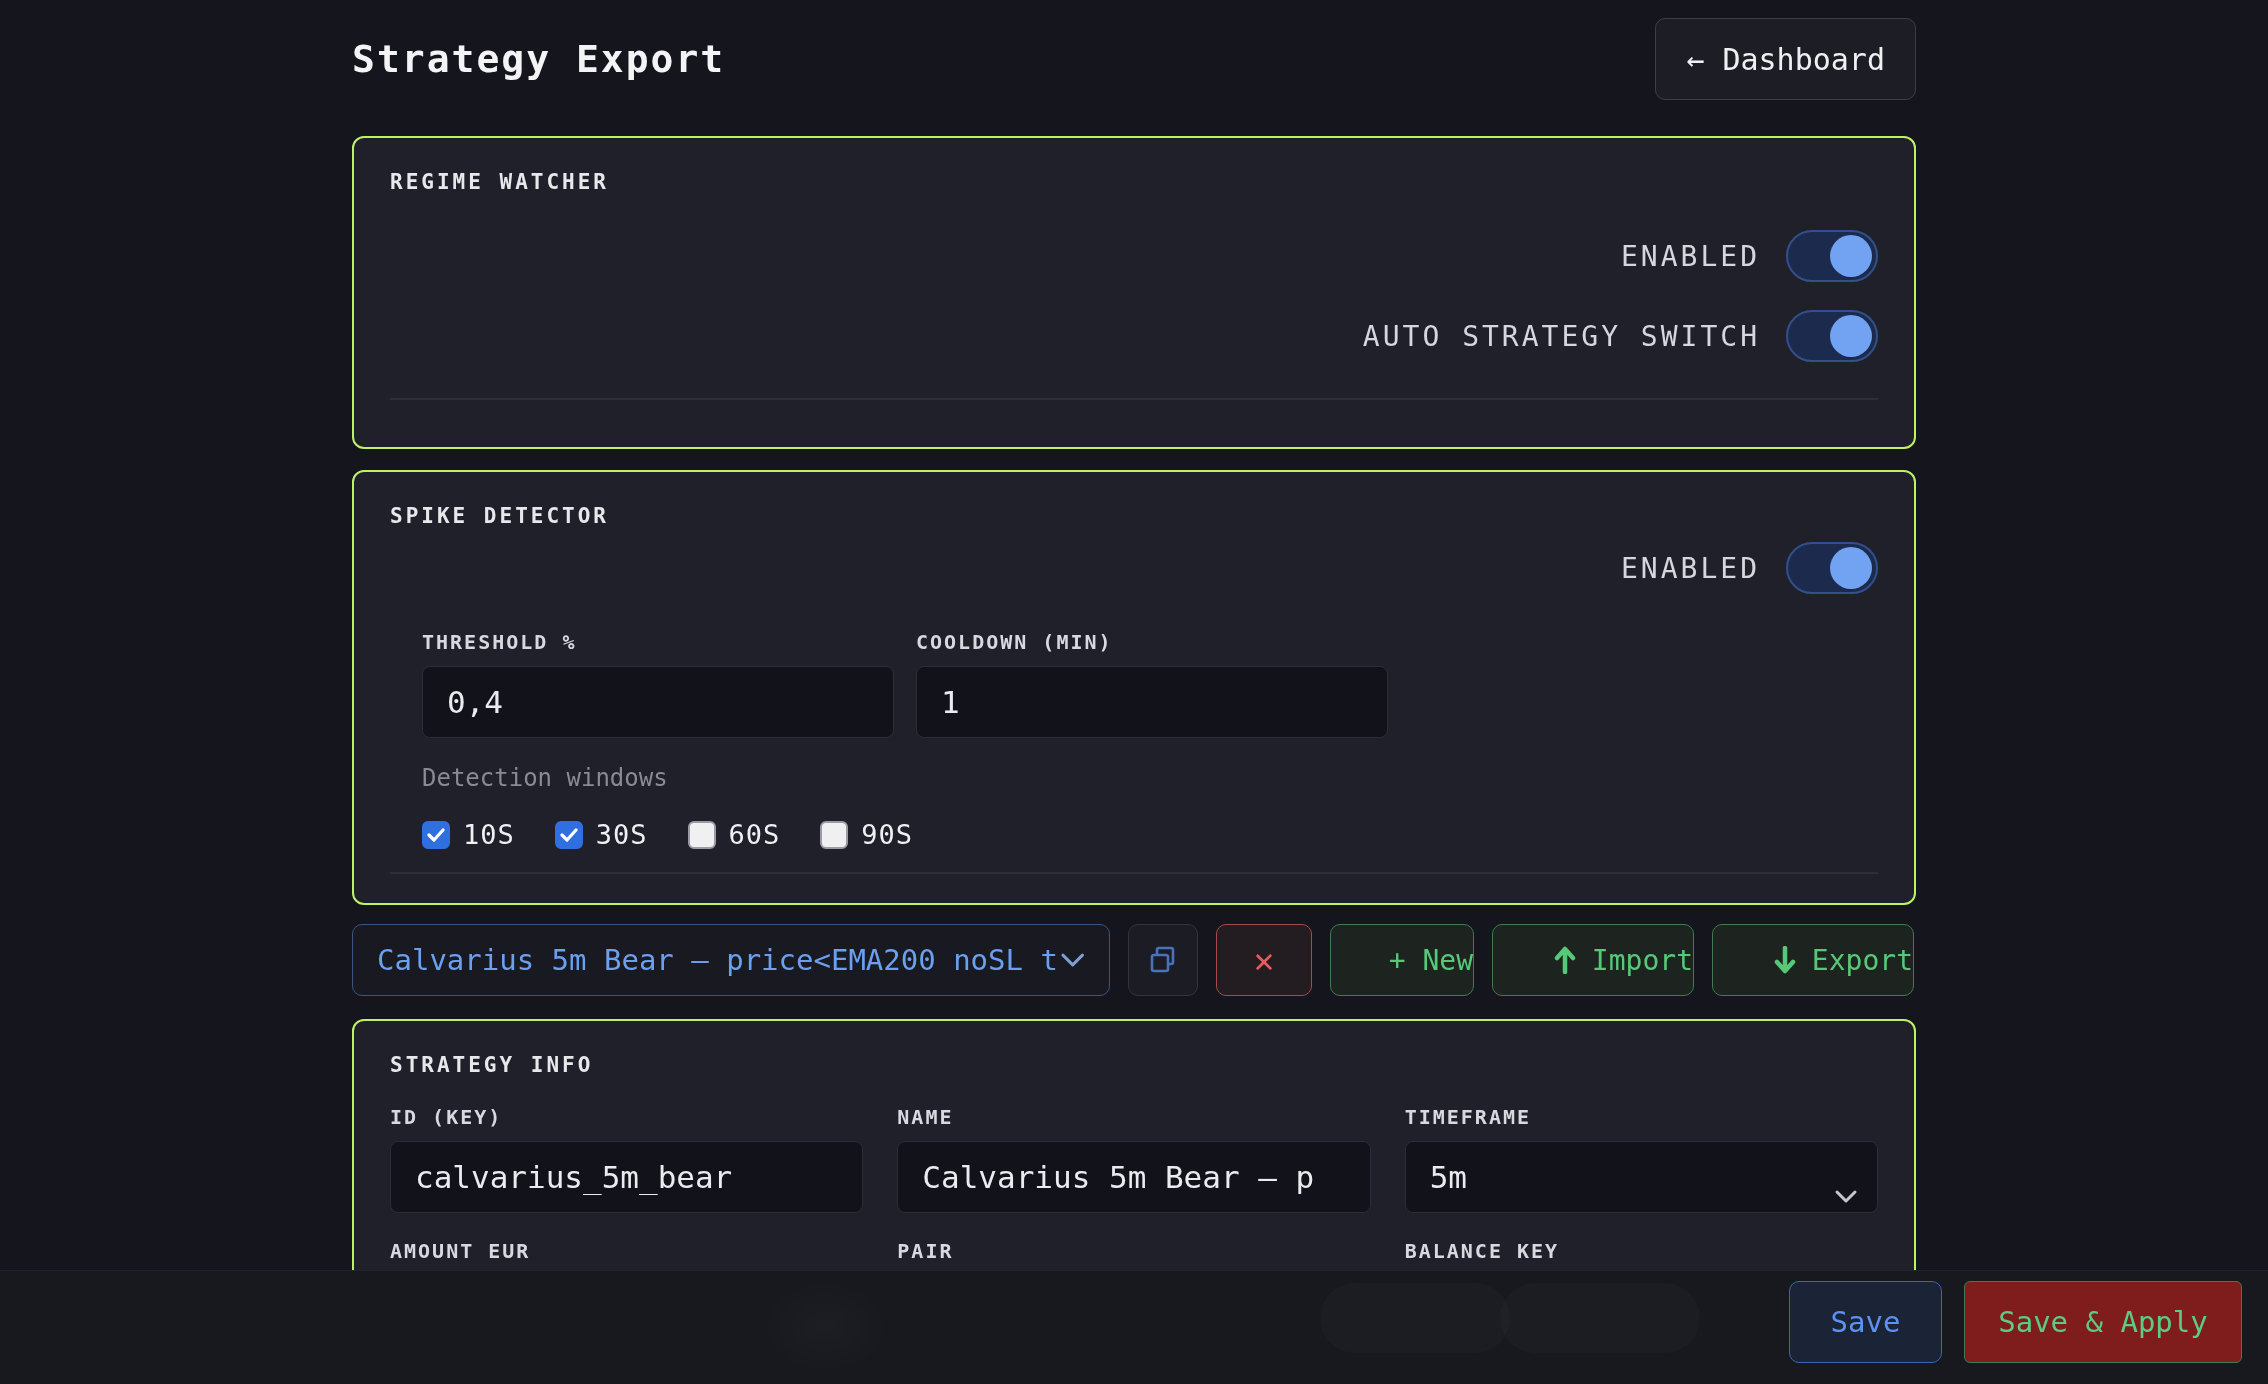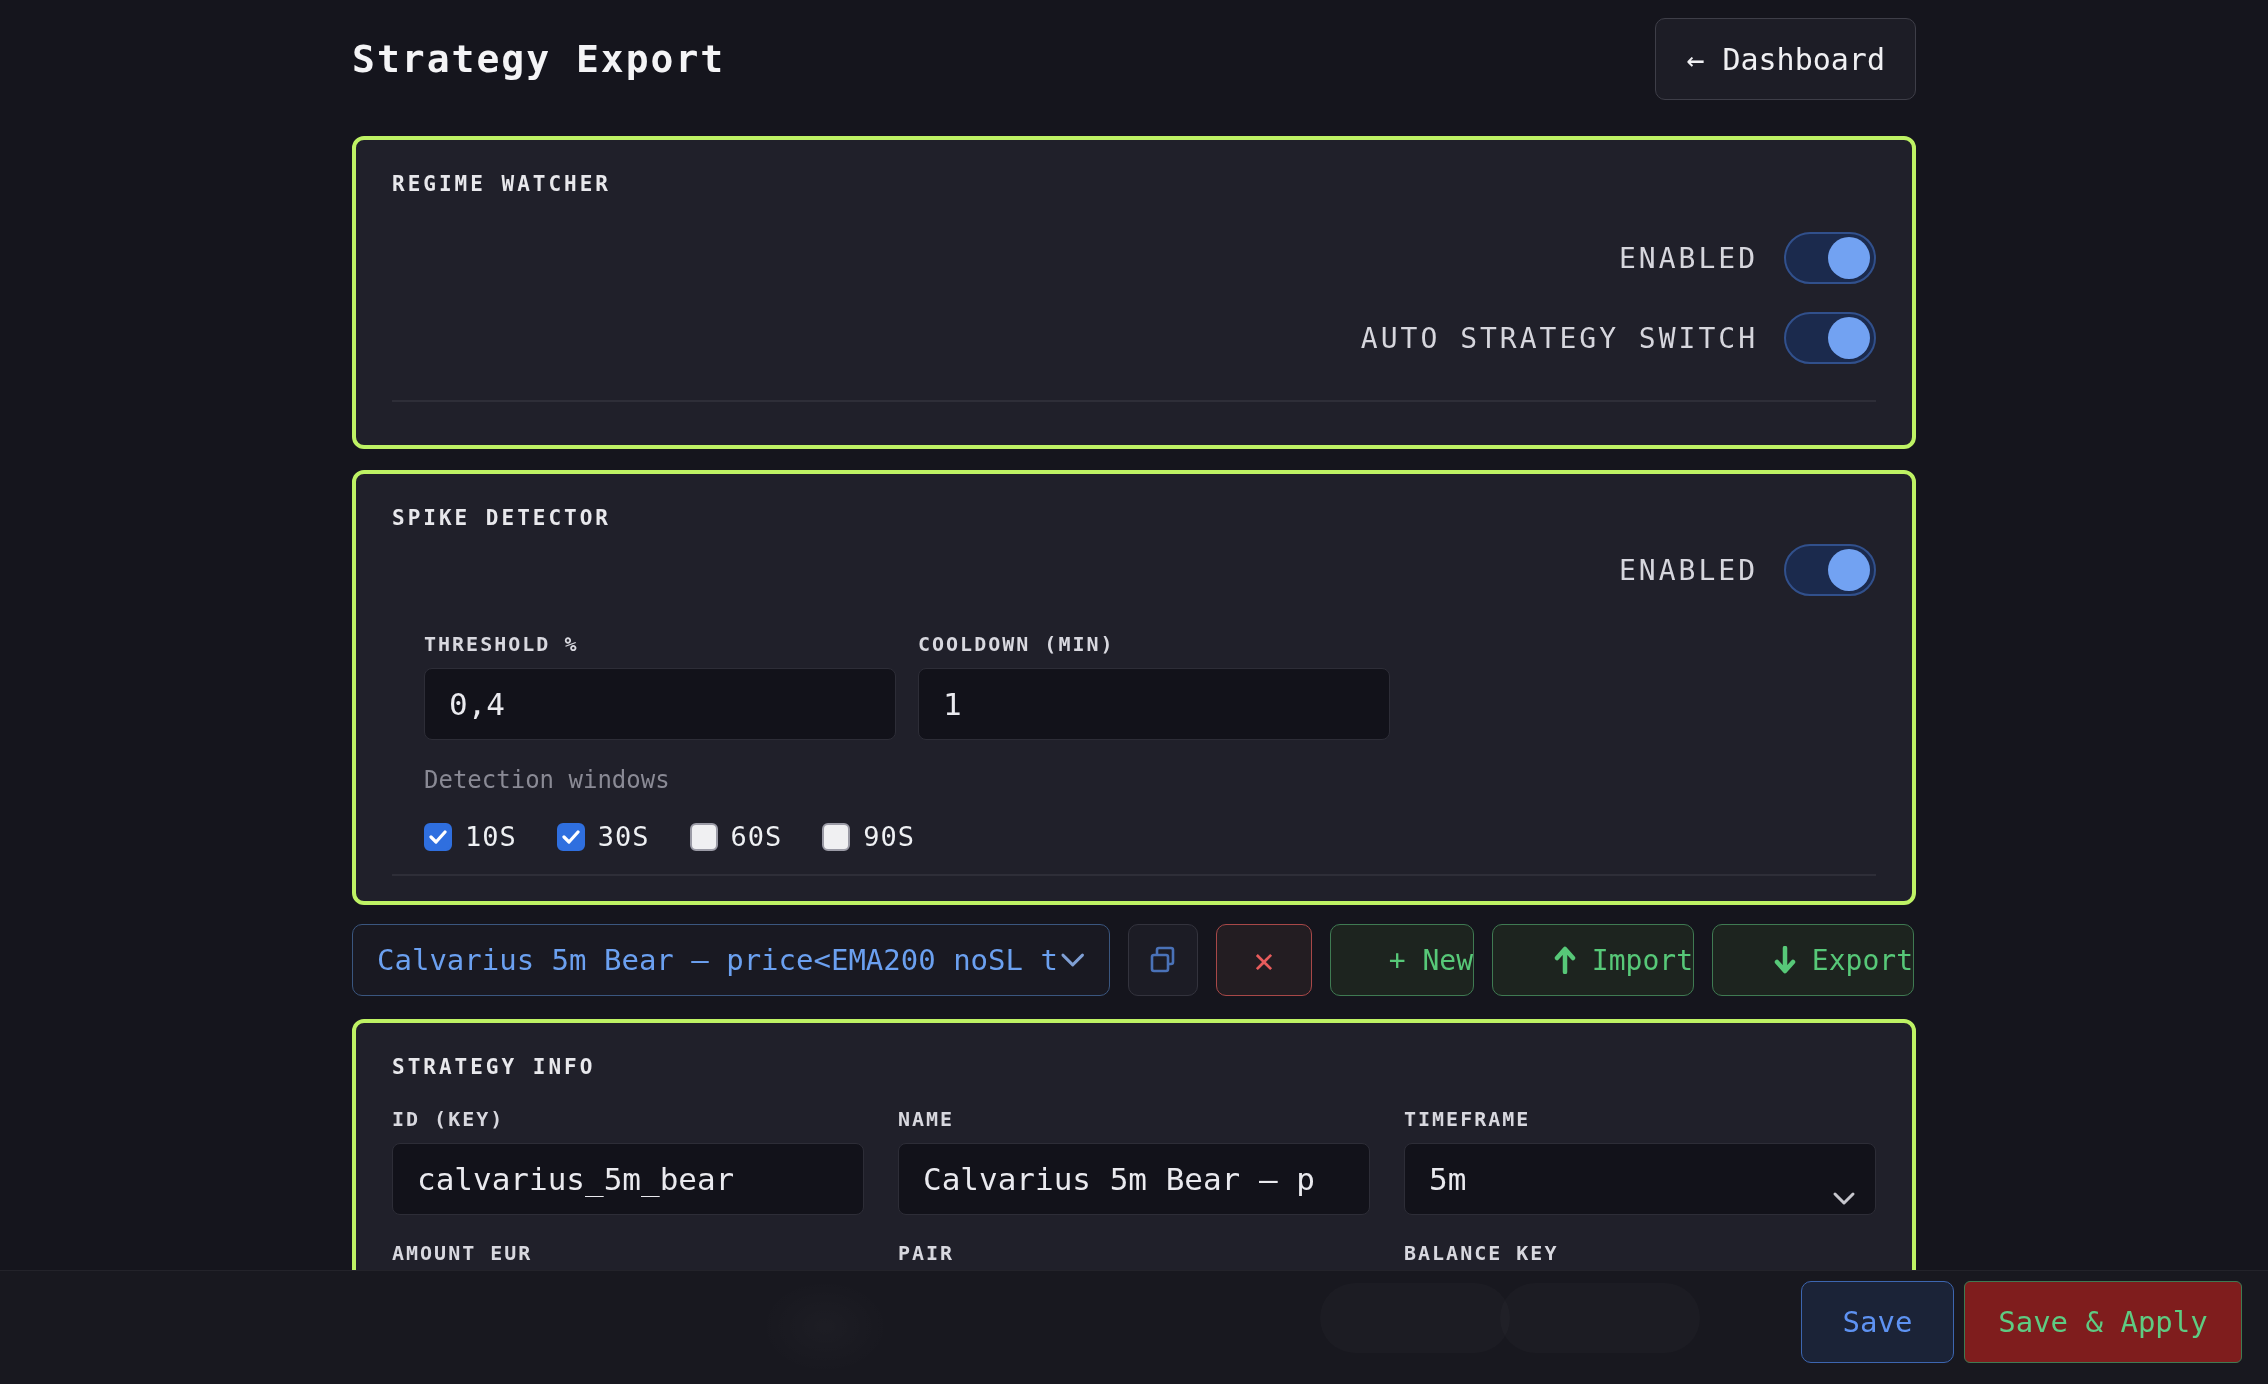--- a/index.html
+++ b/index.html
@@ -16,21 +16,21 @@
   .header { display:flex; justify-content:space-between; align-items:center; margin-top:18px; height:82px; }
   .page-title { font-size:38px; font-weight:bold; letter-spacing:2px; color:#f4f4f6; }
   .back-btn {
     display:flex; align-items:center; gap:18px; height:82px; padding:0 30px;
     background:#1d1d26; border:1px solid #3e3e48; border-radius:10px;
     font-size:30px; color:#f0f0f3; cursor:pointer; font-family:inherit;
   }
 
   
   .card {
-    background:#20202a; border:4px solid #bef264; border-radius:12px;
+    background:#20202a; border:2px solid #bef264; border-radius:12px;
     padding:32px 36px;
   }
   .card-title { font-size:21px; letter-spacing:3px; color:#e8e8ec; font-weight:bold; }
   .divider { height:2px; background:#2e2e38; border:none; }
 
   
   .toggle-row { display:flex; justify-content:flex-end; align-items:center; gap:26px; }
   .toggle-label { font-size:28px; letter-spacing:3px; color:#d6d6dd; }
   .switch {
     position:relative; width:92px; height:52px; border-radius:26px;
@@ -103,21 +103,21 @@
   .info-grid { margin-top:28px; display:grid; grid-template-columns:repeat(3,1fr); gap:26px 34px; }
   .select-like { position:relative; }
   .select-like .text-input { padding-right:64px; }
   .select-chevron { position:absolute; right:20px; top:26px; color:#b8b8c0; }
 
   
   .footer-bar {
     position:absolute; left:0; top:1270px; width:2268px; height:114px;
     background:#18181f; border-top:1px solid rgba(255,255,255,0.05); z-index:10;
   }
-  .footer-actions { position:absolute; right:26px; top:10px; display:flex; gap:10px; }
+  .footer-actions { position:absolute; right:26px; top:10px; display:flex; gap:22px; }
   .save-btn {
     width:153px; height:82px; border-radius:10px; background:#1b2337; border:1px solid #3d66b0;
     color:#5e92f2; font-size:29px; font-family:inherit; cursor:pointer;
   }
   .save-apply-btn {
     width:278px; height:82px; border-radius:6px; background:#7f1d1d; border:1px solid #3f7a52;
     color:#5ecb82; font-size:29px; font-family:inherit; cursor:pointer;
   }
   .ghost { position:absolute; pointer-events:none; }
   .ghost-a { left:760px; top:8px; width:130px; height:95px; border-radius:50%;

